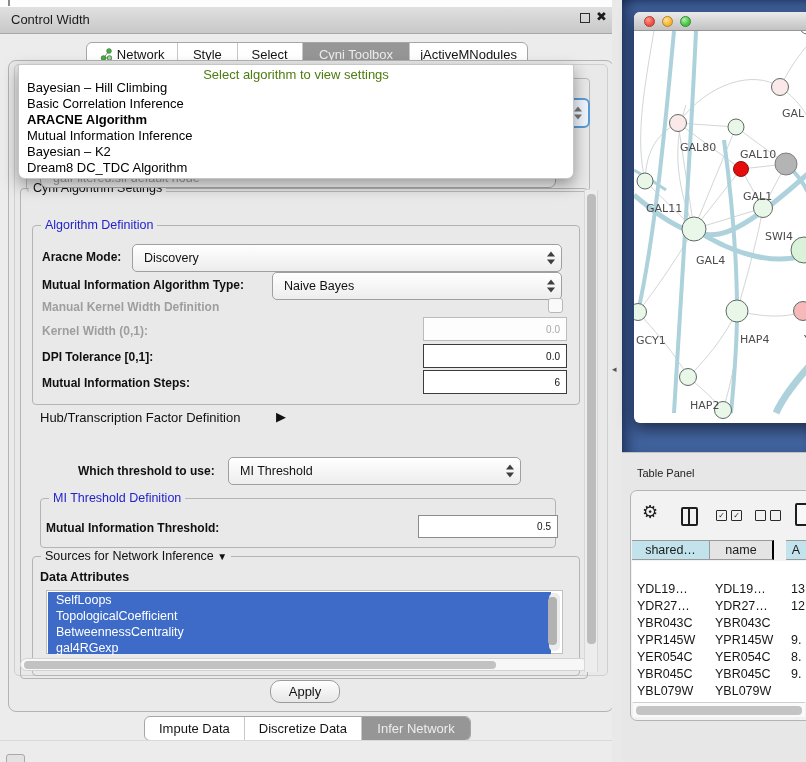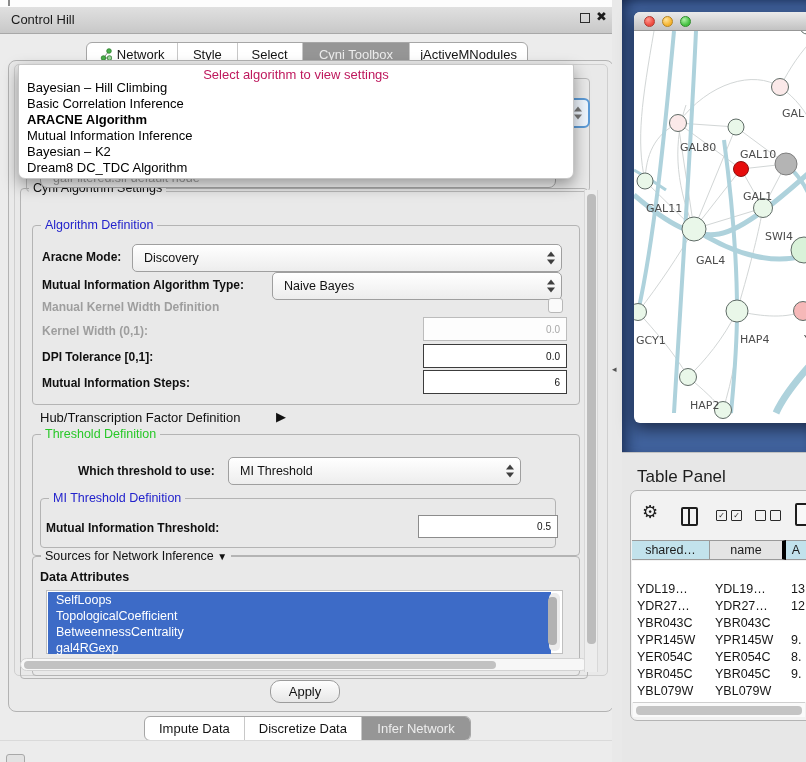--- a/index.html
+++ b/index.html
@@ -51,21 +51,21 @@
 
   
   .fld{position:absolute;background:#fff;border:1px solid #3c3c3c;font-size:10px;
     display:flex;align-items:center;justify-content:flex-end;padding-right:6px;box-sizing:border-box;}
   .fld.dis{border:1px solid #bcbcbc;color:#a8a8a8;background:#fdfdfd;}
   .checkbox{position:absolute;width:13px;height:13px;border:1px solid #b8b8b8;border-radius:3px;background:#fafafa;}
 
   
   .popup{left:18px;top:64px;width:554px;height:113px;background:#fff;border:1px solid #c6c6c6;
     border-radius:2px 2px 7px 7px;box-shadow:0 6px 16px rgba(0,0,0,.38);z-index:40;}
-  .popup .ph{position:absolute;top:2px;left:0;width:100%;text-align:center;color:#be185d;font-size:13px;}
+  .popup .ph{position:absolute;top:2px;left:0;width:100%;text-align:center;color:#4d7c0f;font-size:13px;}
   .pitem{position:absolute;left:8px;height:16px;line-height:16px;font-size:13px;color:#000;white-space:nowrap;}
   .pitem.b{font-weight:bold;}
 
   
   .behind-grp{left:26px;top:78px;width:562px;height:112px;border:1px solid #b9b9b9;border-radius:4px;}
   .ghost-combo{left:40px;top:158px;width:516px;height:30px;background:#f4f4f4;border:1px solid #a8a8a8;
     border-radius:7px;box-sizing:border-box;z-index:5;}
   .ghost-combo span{position:absolute;left:12px;bottom:2px;font-size:12.5px;color:#9f9f9f;}
   .blue-step{left:562px;top:98px;width:24px;height:26px;border:2px solid #5b9ad6;background:#eef5fd;
     border-radius:6px;z-index:6;}
@@ -104,21 +104,21 @@
   .net-titlebar{position:absolute;left:0;top:0;width:100%;height:19px;border-radius:6px 6px 0 0;
     background:linear-gradient(#eaeaea,#c2c2c2);border-bottom:1px solid #979797;box-sizing:border-box;}
   .light{position:absolute;top:4px;width:11px;height:11px;border-radius:50%;box-sizing:border-box;}
   .light.red{left:10px;background:radial-gradient(circle at 35% 30%,#ff9a90,#ee4b40 65%);border:1px solid #b03a30;}
   .light.yellow{left:28px;background:radial-gradient(circle at 35% 30%,#ffe39a,#f5b32e 65%);border:1px solid #b5831f;}
   .light.green{left:46px;background:radial-gradient(circle at 35% 30%,#b0f0a8,#43c140 65%);border:1px solid #2f8c2c;}
   .net-canvas{position:absolute;left:0;top:19px;width:200px;height:392px;overflow:hidden;}
 
   
   .table-region{left:622px;top:452px;width:184px;height:310px;background:#e7e7e7;border-top:1px solid #c2c2c2;box-sizing:border-box;}
-  .tp-title{left:637px;top:467px;font-size:17px;color:#1d1d1d;}
+  .tp-title{left:637px;top:467px;font-size:11px;color:#1d1d1d;}
   .tp-panel{left:630px;top:490px;width:200px;height:229px;background:#f2f2f2;border:1px solid #b4b4b4;border-radius:7px;}
   .gear{position:absolute;left:642px;top:503px;font-size:18px;color:#1e1e1e;line-height:1;}
   .colico{position:absolute;left:681px;top:507px;width:13px;height:15px;border:2px solid #1e1e1e;border-radius:2px;}
   .colico:after{content:"";position:absolute;left:5px;top:0;width:2px;height:15px;background:#1e1e1e;}
   .cbpair{position:absolute;display:flex;gap:4px;}
   .cb{width:9px;height:9px;border:1.6px solid #2a2a2a;border-radius:1px;font-size:8px;line-height:9px;
     text-align:center;color:#2a2a2a;font-weight:bold;}
   .docico{position:absolute;left:795px;top:503px;width:15px;height:19px;border:2px solid #1e1e1e;border-radius:2px;background:#f8f8f8;}
 
   .tbl-hdr{position:absolute;top:540px;height:20px;border-top:1px solid #9a9a9a;border-bottom:1px solid #9a9a9a;
@@ -131,21 +131,21 @@
 </style>
 </head>
 <body>
 
 <div class="screen">
 
   <div class="abs top-strip"></div>
   <div class="abs top-tick"></div>
 
   <div class="abs titlebar">
-    <span class="t">Control Hill</span>
+    <span class="t">Control Width</span>
   </div>
   <div class="abs float-ico"></div>
   <div class="abs close-ico">✖</div>
 
   <div class="abs tabbar segbar">
     <div class="seg" style="width:92px">
       <svg width="12" height="13">
         <line x1="3.5" y1="10" x2="9" y2="3" stroke="#8a8a8a" stroke-width="1"></line>
         <line x1="3.5" y1="10" x2="9.5" y2="10" stroke="#8a8a8a" stroke-width="1"></line>
         <circle cx="3.5" cy="10" r="2.3" fill="#49b04a" stroke="#2c7d2c" stroke-width="0.8"></circle>
@@ -223,23 +223,20 @@
   </div>
 
   <span class="lbl" style="left:42px;top:376px">Mutual Information Steps:</span>
   <div class="fld" style="left:423px;top:370px;width:144px;height:24px">
     <span>6</span>
   </div>
 
   <span class="plain" style="left:40px;top:410px">Hub/Transcription Factor Definition</span>
   <span class="plain" style="left:276px;top:409px;font-size:13px">▶</span>
 
-  <div class="grp" style="left:32px;top:434px;width:546px;height:120px">
-    <span class="ttl green">Threshold Definition</span>
-  </div>
 
   <span class="lbl" style="left:78px;top:464px">Which threshold to use:</span>
   <div class="combo" style="left:228px;top:457px;width:291px;height:26px">
     <span class="cval">MI Threshold</span>
     <span class="stepper"></span>
   </div>
 
   <div class="grp" style="left:40px;top:498px;width:514px;height:48px">
     <span class="ttl blue">MI Threshold Definition</span>
   </div>
@@ -389,21 +386,21 @@
     <div class="cb">✓</div>
       <div class="cb">✓</div>
   </div>
   <div class="cbpair" style="left:755px;top:510px">
     <div class="cb"></div>
       <div class="cb"></div>
   </div>
   <div class="docico"></div>
 
   <div class="tbl-hdr" style="left:632px;width:78px;background:#c2e2ec;border-right:1px solid #9a9a9a">shared…</div>
-  <div class="tbl-hdr" style="left:710px;width:76px;background:#e4e4e4;border-right:4px solid #000000">name</div>
+  <div class="tbl-hdr" style="left:710px;width:64px;background:#e4e4e4;border-right:2px solid #000000">name</div>
   <div class="tbl-hdr" style="left:786px;width:20px;background:#c2e2ec">A</div>
 
   <div class="tbl-body">
     <div class="trow" style="top:0">
       <div class="tcell" style="width:78px">YDL19…</div>
       <div class="tcell" style="width:76px">YDL19…</div>
       <div class="tcell" style="width:20px">13</div>
     </div>
     <div class="trow" style="top:17px">
       <div class="tcell" style="width:78px">YDR27…</div>

